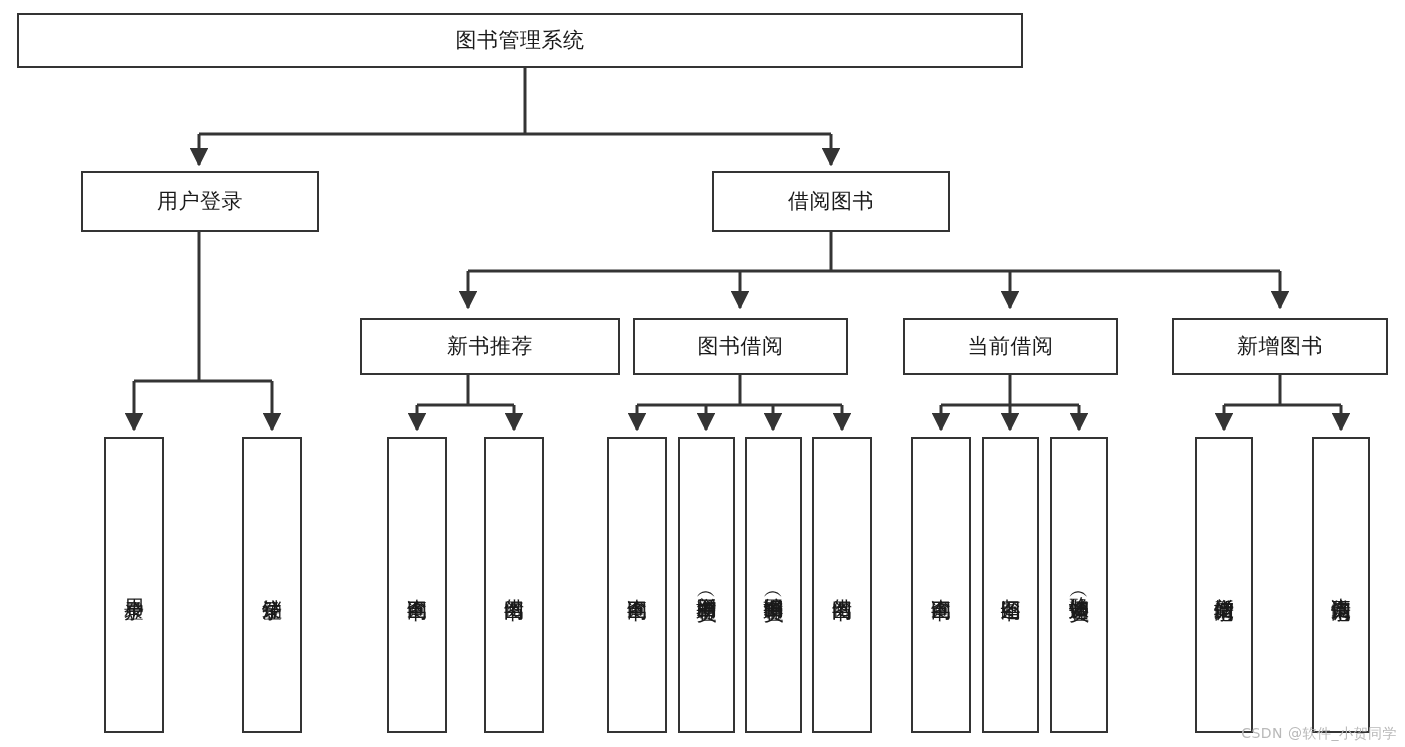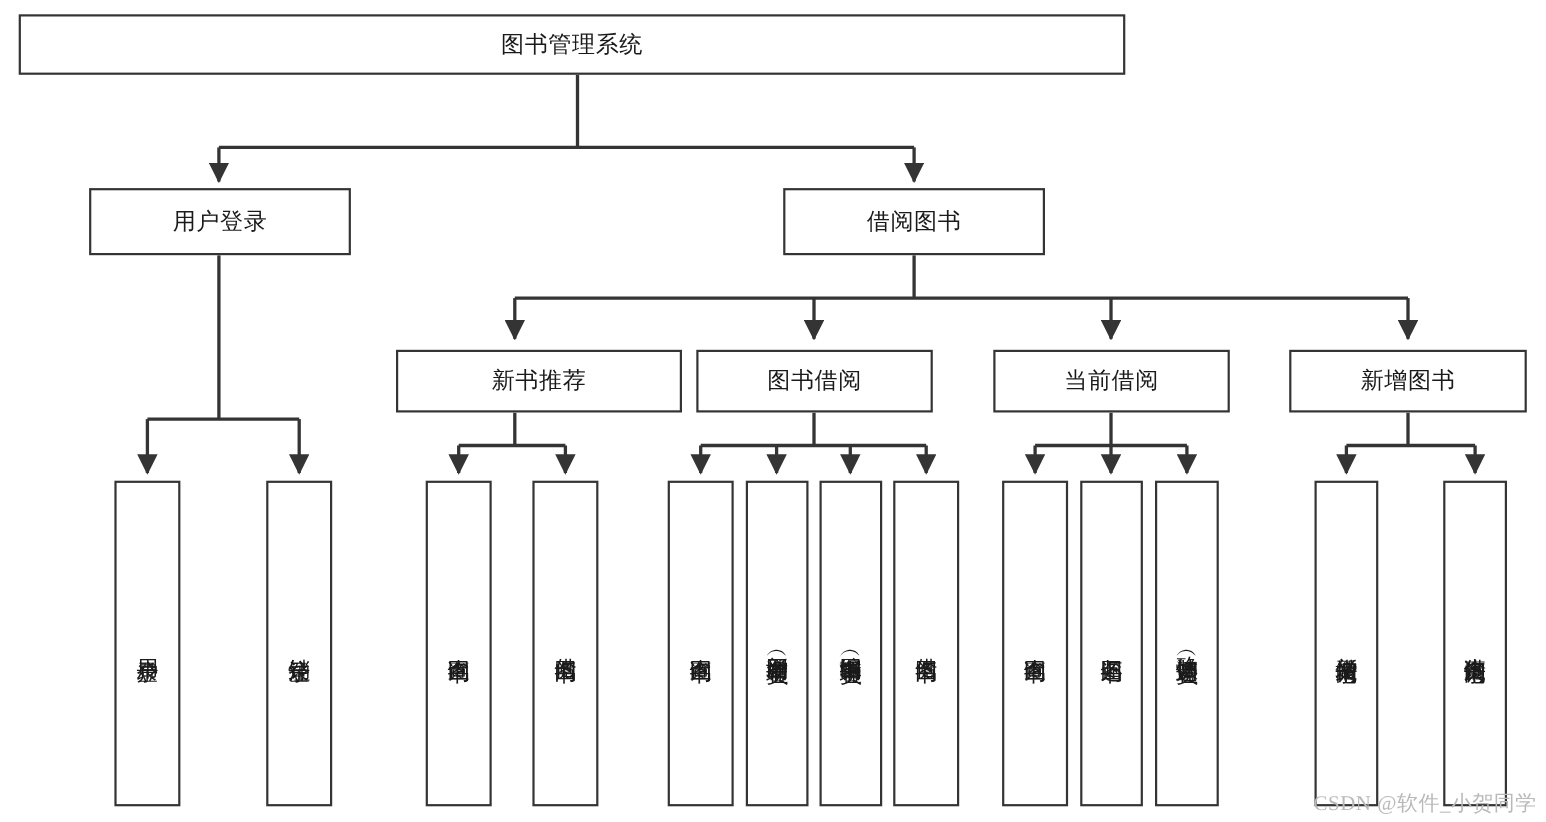--- a/index.html
+++ b/index.html
@@ -52,25 +52,24 @@
     display: block;
   }
   .node .htext {
     display: block;
     white-space: nowrap;
   }
   #watermark {
     position: absolute;
     right: 8px;
     bottom: 4px;
-    font-size: 19px;
+    font-size: 14px;
     color: #b9b9b9;
     letter-spacing: 0.5px;
     white-space: nowrap;
-    font-family: Liberation Serif, serif;
   }
 </style>
 </head>
 <body>
 
 <div id="canvas">
 
   <svg id="wires" viewBox="0 0 1405 747" width="1405" height="747">
     <defs>
       <marker id="arrow" viewBox="0 0 10 10" refX="9.2" refY="5" markerWidth="6.2" markerHeight="6.2" orient="auto-start-reverse">

